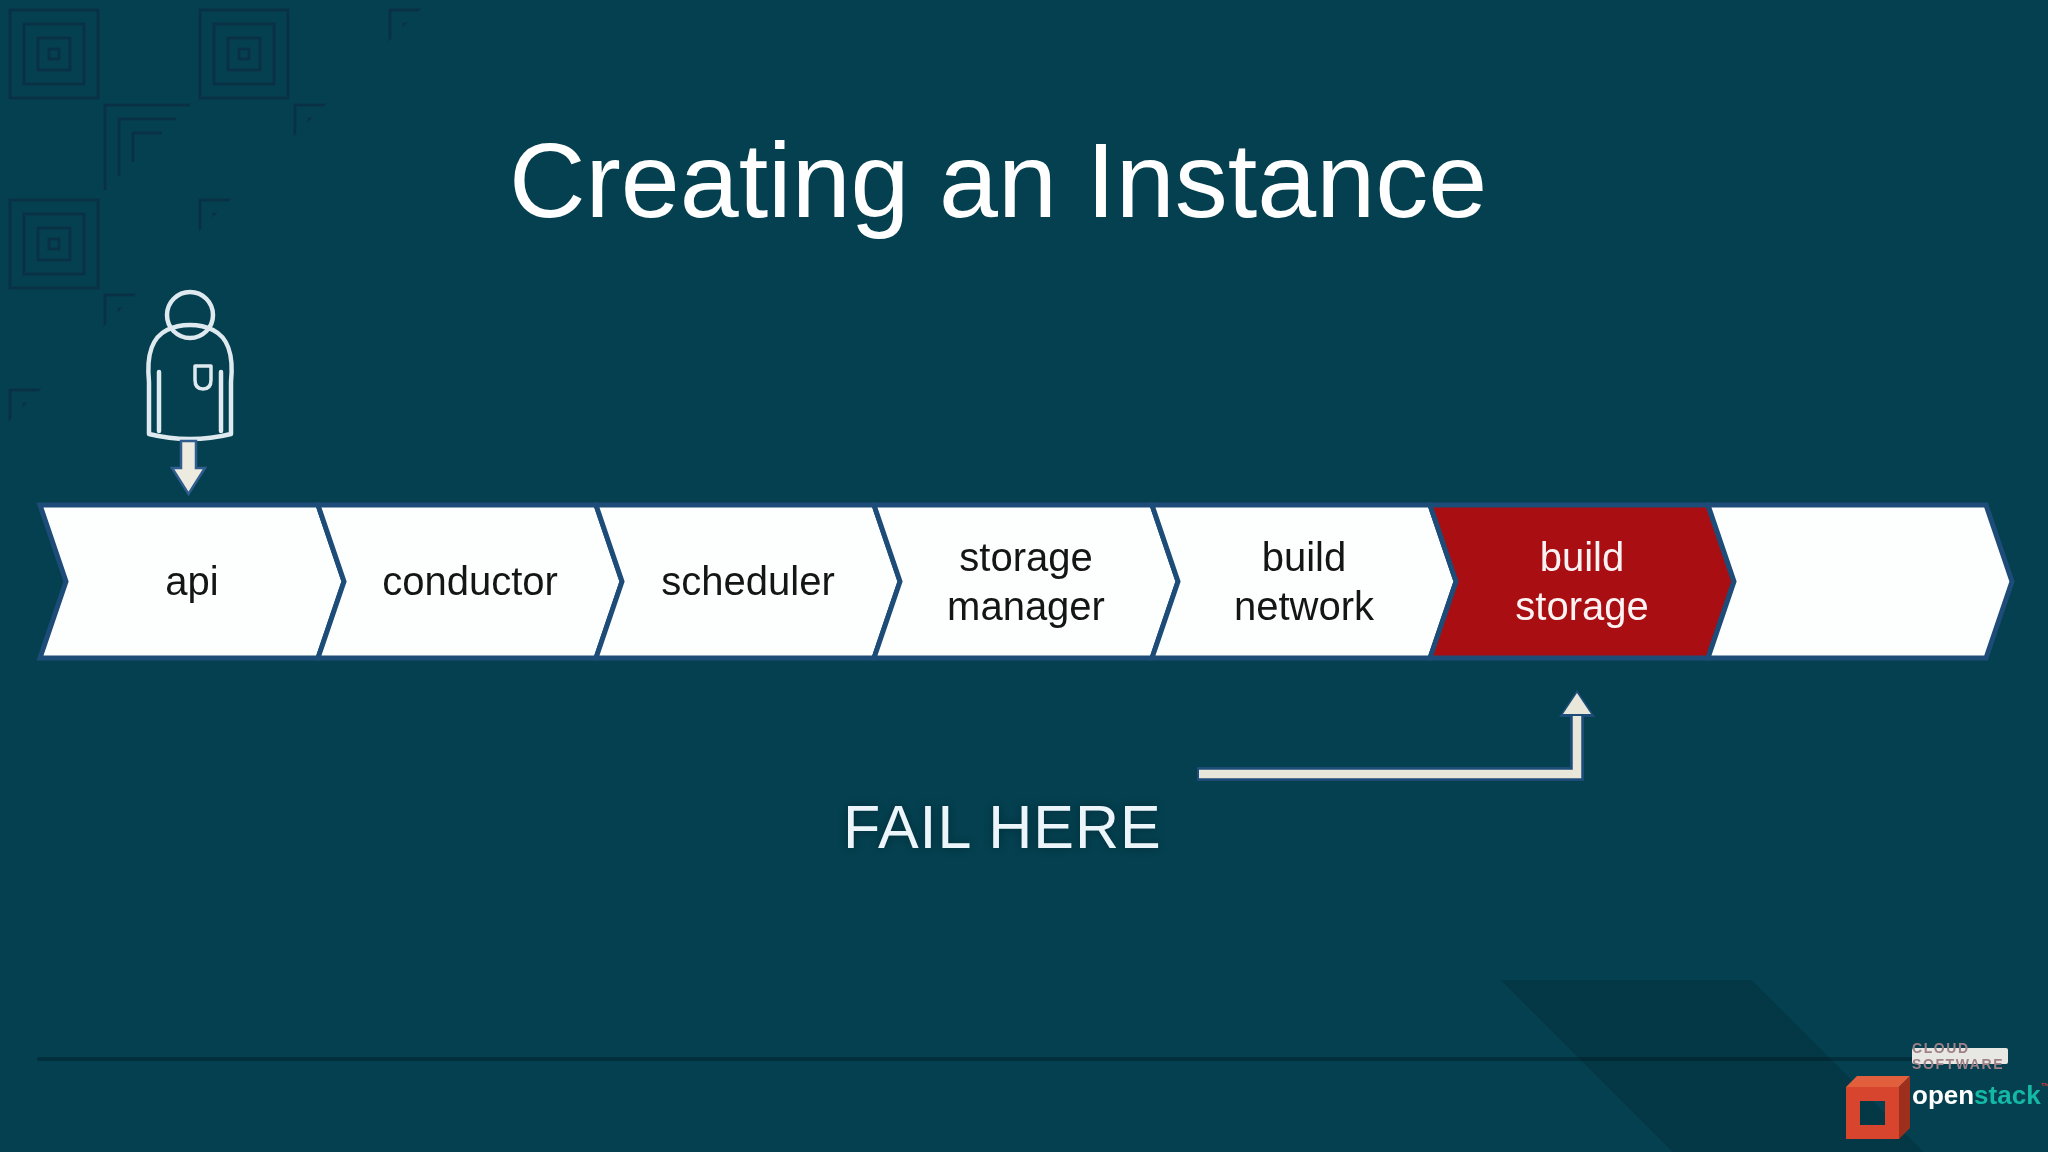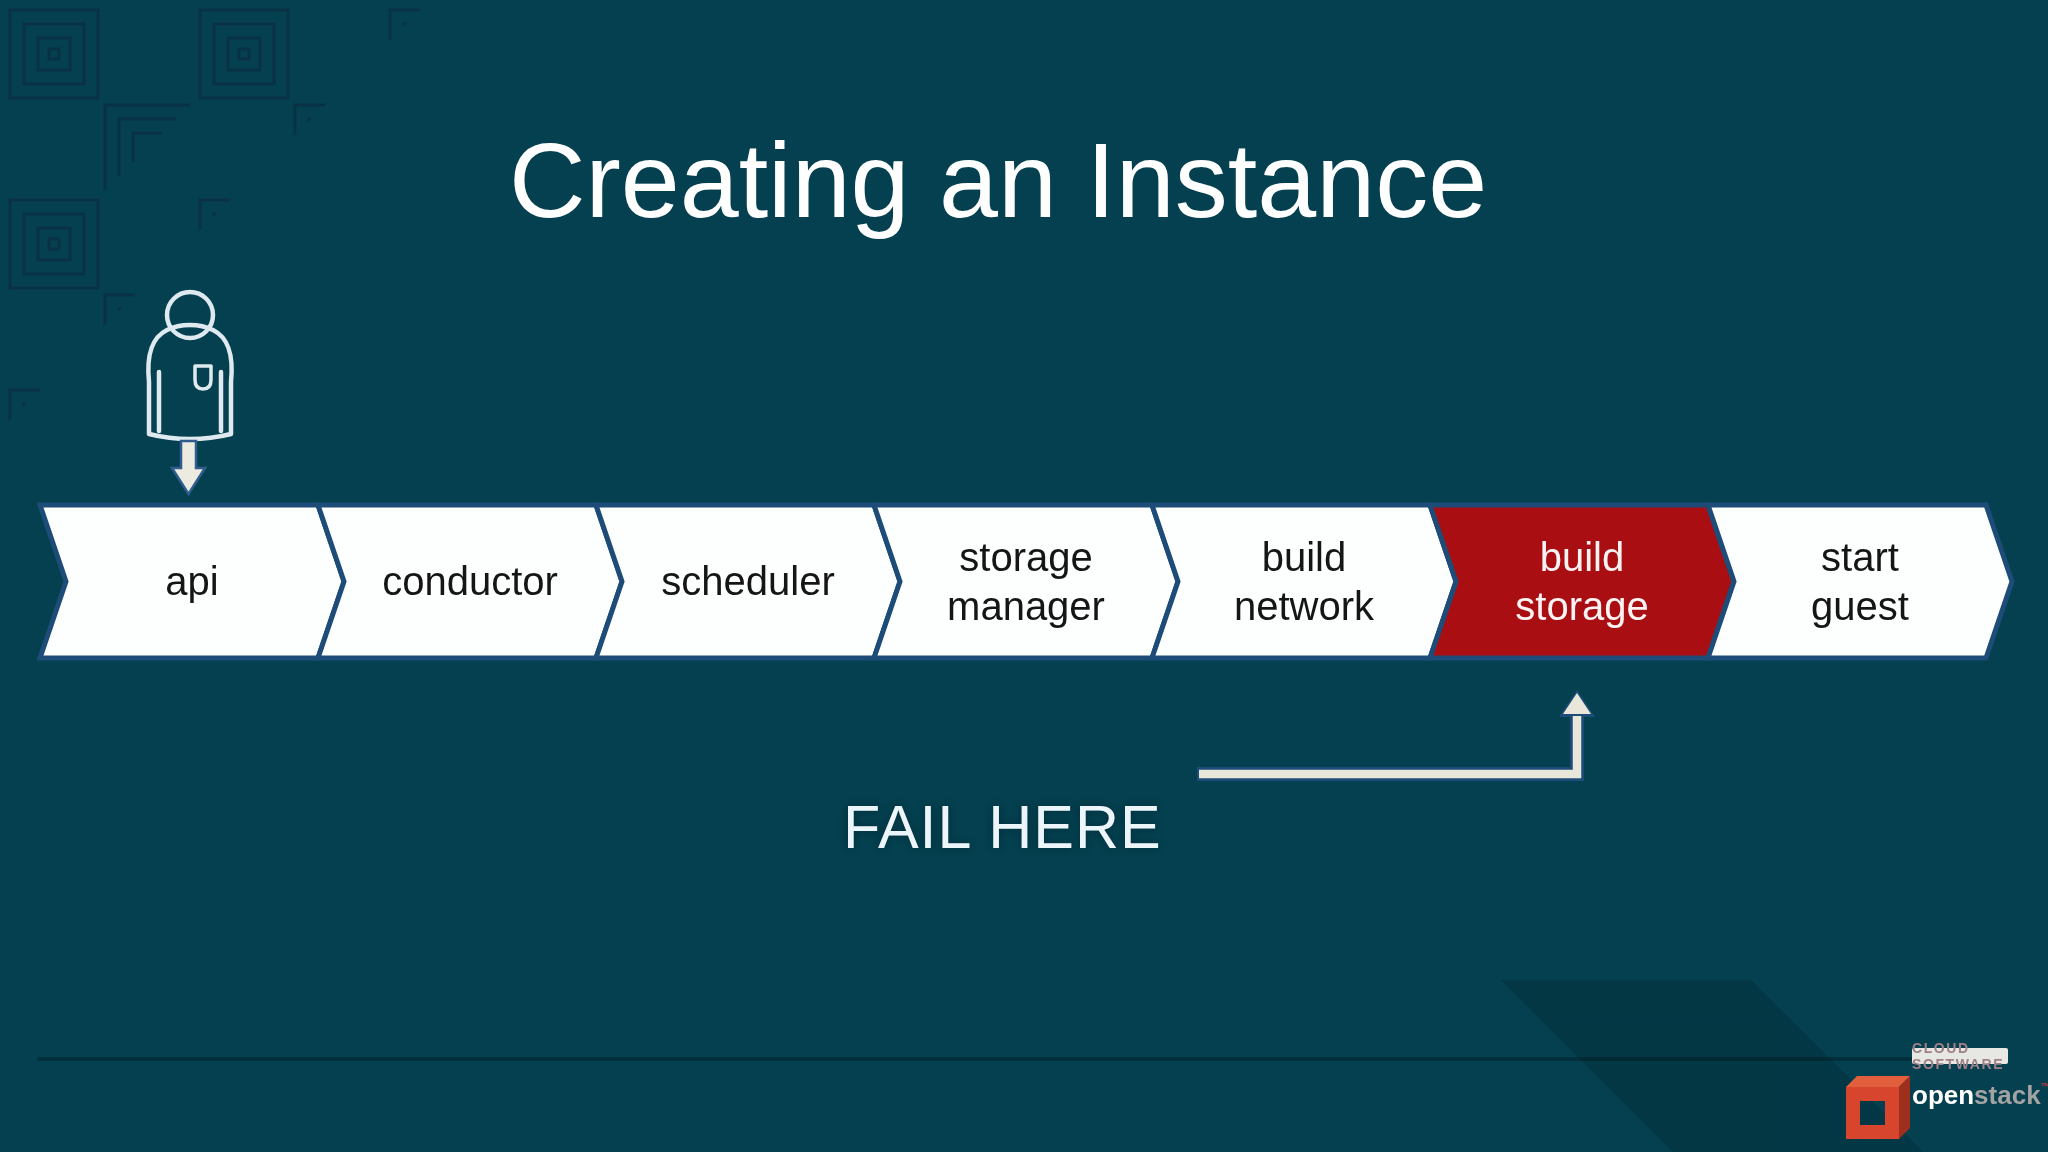--- a/index.html
+++ b/index.html
@@ -38,21 +38,21 @@
     position:absolute;left:1080px;top:980px;width:968px;height:172px;
     background:linear-gradient(45deg, transparent 52%, rgba(0,12,18,0.16) 52%, rgba(0,12,18,0.16) 74%, transparent 74%);
     pointer-events:none;
   }
   
   .logo-text{
     position:absolute;left:1912px;top:1082px;width:110px;
     font-size:26px;font-weight:bold;line-height:1;
   }
   .logo-open{color:#ffffff;}
-  .logo-stack{color:#a3a3a3;}
+  .logo-stack{color:#14b8a6;}
   .logo-tm{font-size:10px;color:#bf3a3d;vertical-align:top;font-weight:bold;}
   .logo-tagline{
     position:absolute;left:1912px;top:1048px;width:96px;height:16px;
     background:#e7e8e4;border-radius:2px;
     display:flex;align-items:center;justify-content:center;
     font-size:14px;letter-spacing:1.6px;color:#a08089;font-weight:bold;
   }
 </style>
 </head>
 <body>
@@ -123,22 +123,20 @@
 
   <div class="step-label" style="left:72px">api</div>
   <div class="step-label" style="left:350px">conductor</div>
   <div class="step-label" style="left:628px">scheduler</div>
   <div class="step-label" style="left:906px">storage
 manager</div>
   <div class="step-label" style="left:1184px">build
 network</div>
   <div class="step-label light" style="left:1462px">build
 storage</div>
-  <div class="step-label" style="left:1740px">start
-guest</div>
 
   <div class="fail-label">FAIL HERE</div>
 
   <div class="divider"></div>
 
   <div class="logo-text">
     <span class="logo-open">open</span><span class="logo-stack">stack</span><span class="logo-tm">™</span>
   </div>
   <div class="logo-tagline">CLOUD SOFTWARE</div>
 

